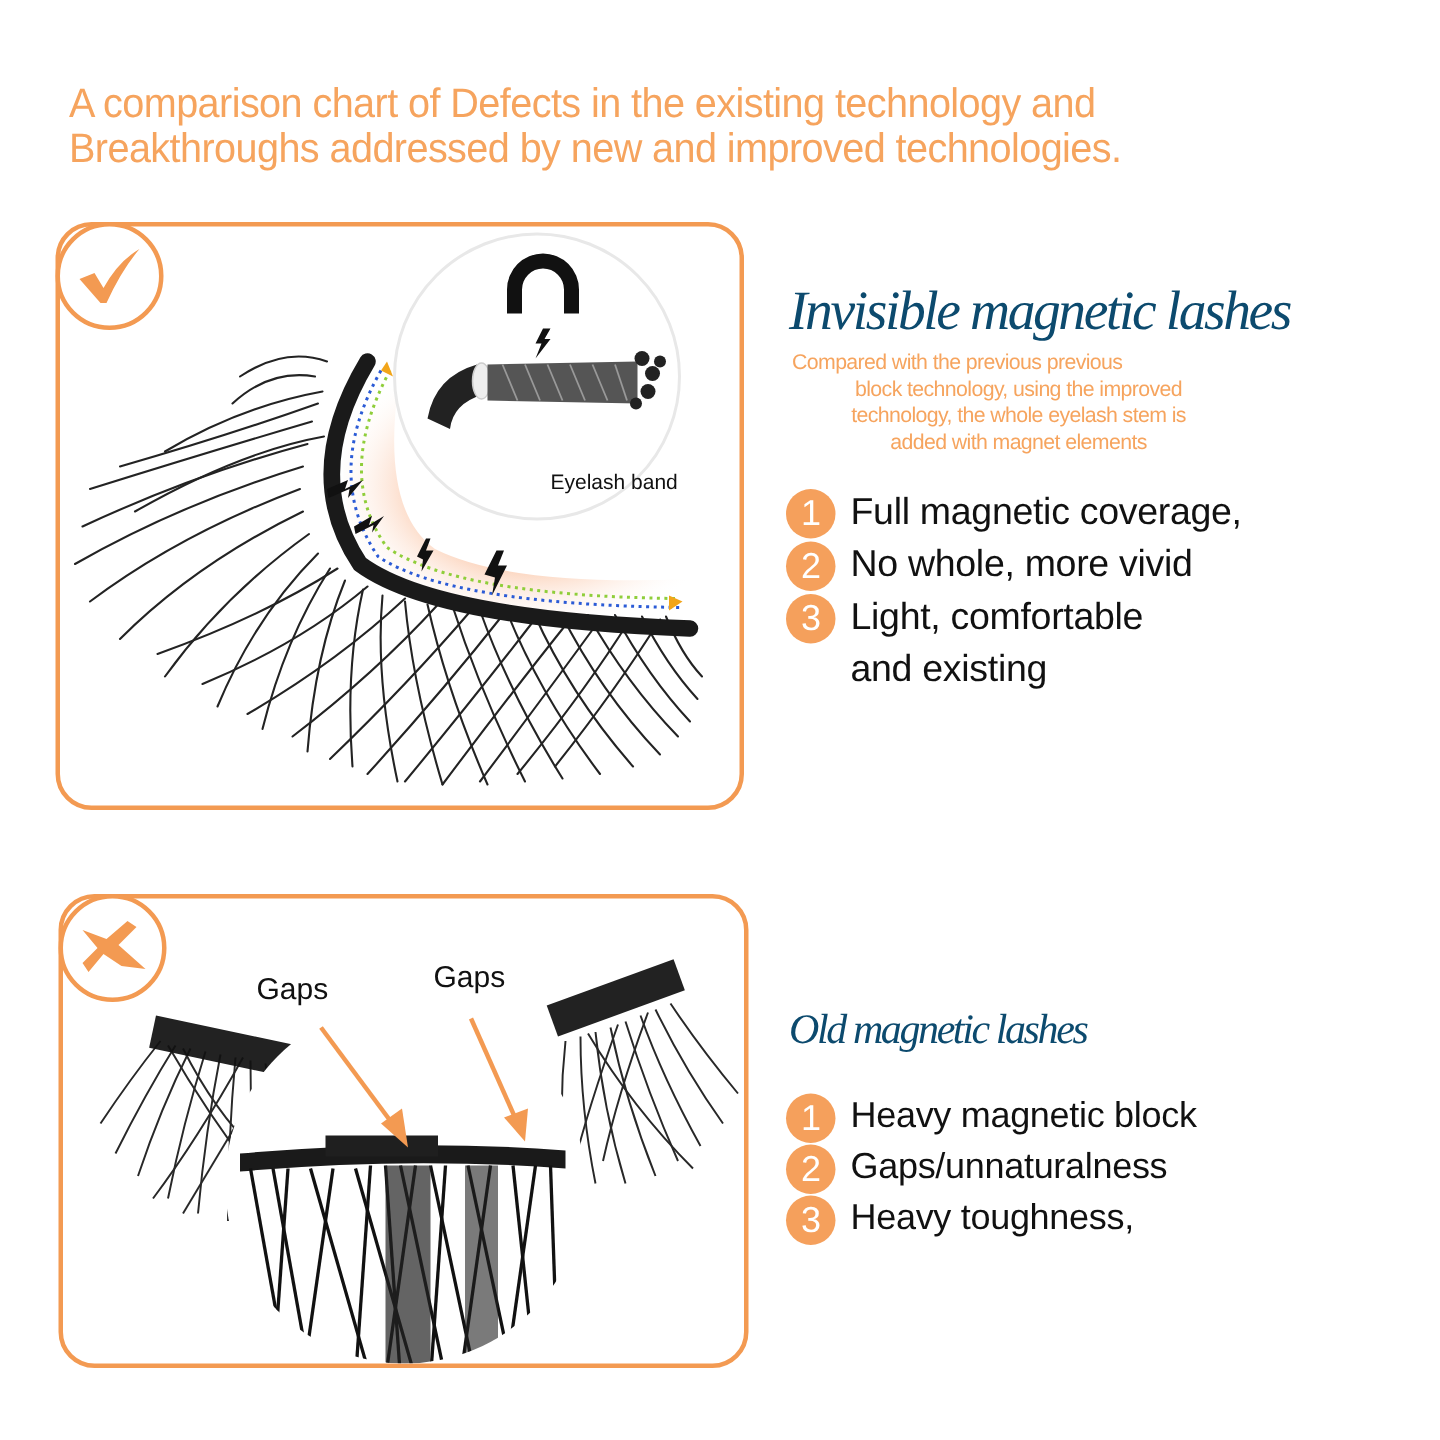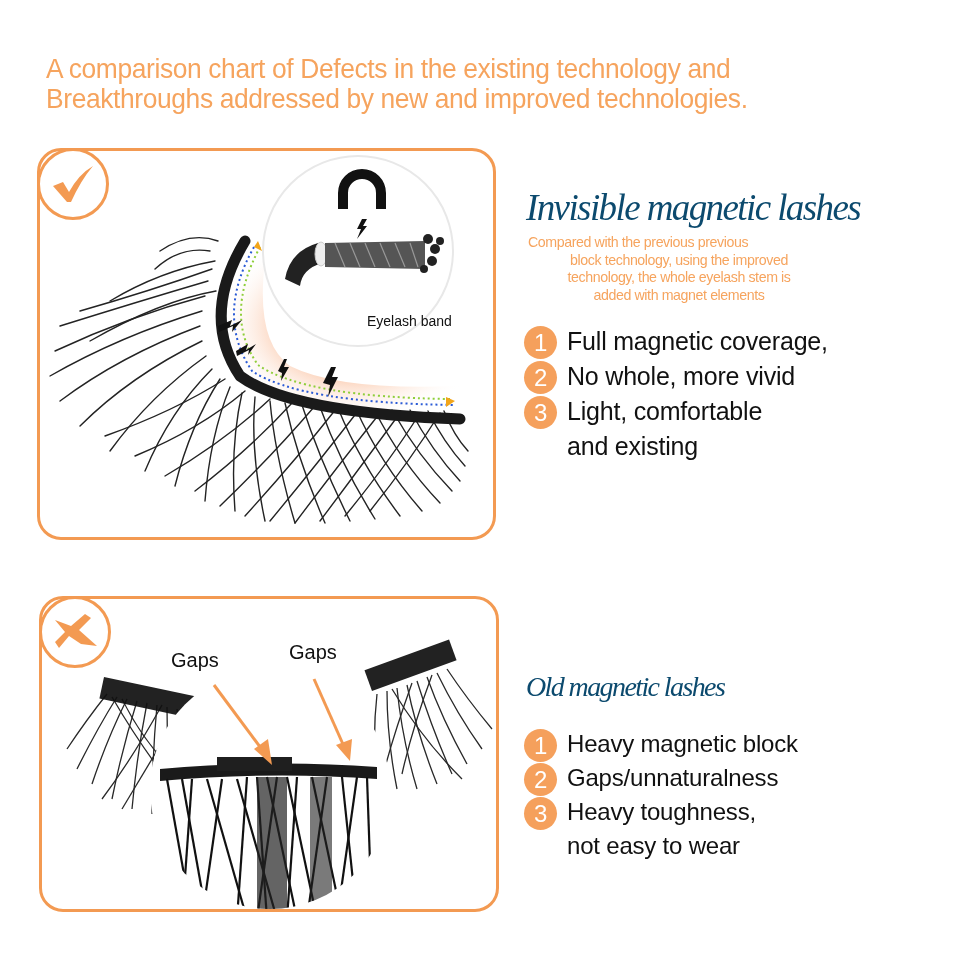--- a/index.html
+++ b/index.html
@@ -280,15 +280,14 @@
     <span class="num">1</span>
     <span class="line">Heavy magnetic block</span>
   </div>
   <div class="item">
     <span class="num">2</span>
     <span class="line">Gaps/unnaturalness</span>
   </div>
   <div class="item">
     <span class="num">3</span>
     <span class="line">Heavy toughness,</span>
-    <span class="line">not easy to wear</span>
   </div>
 </div>
 
 </body></html>

